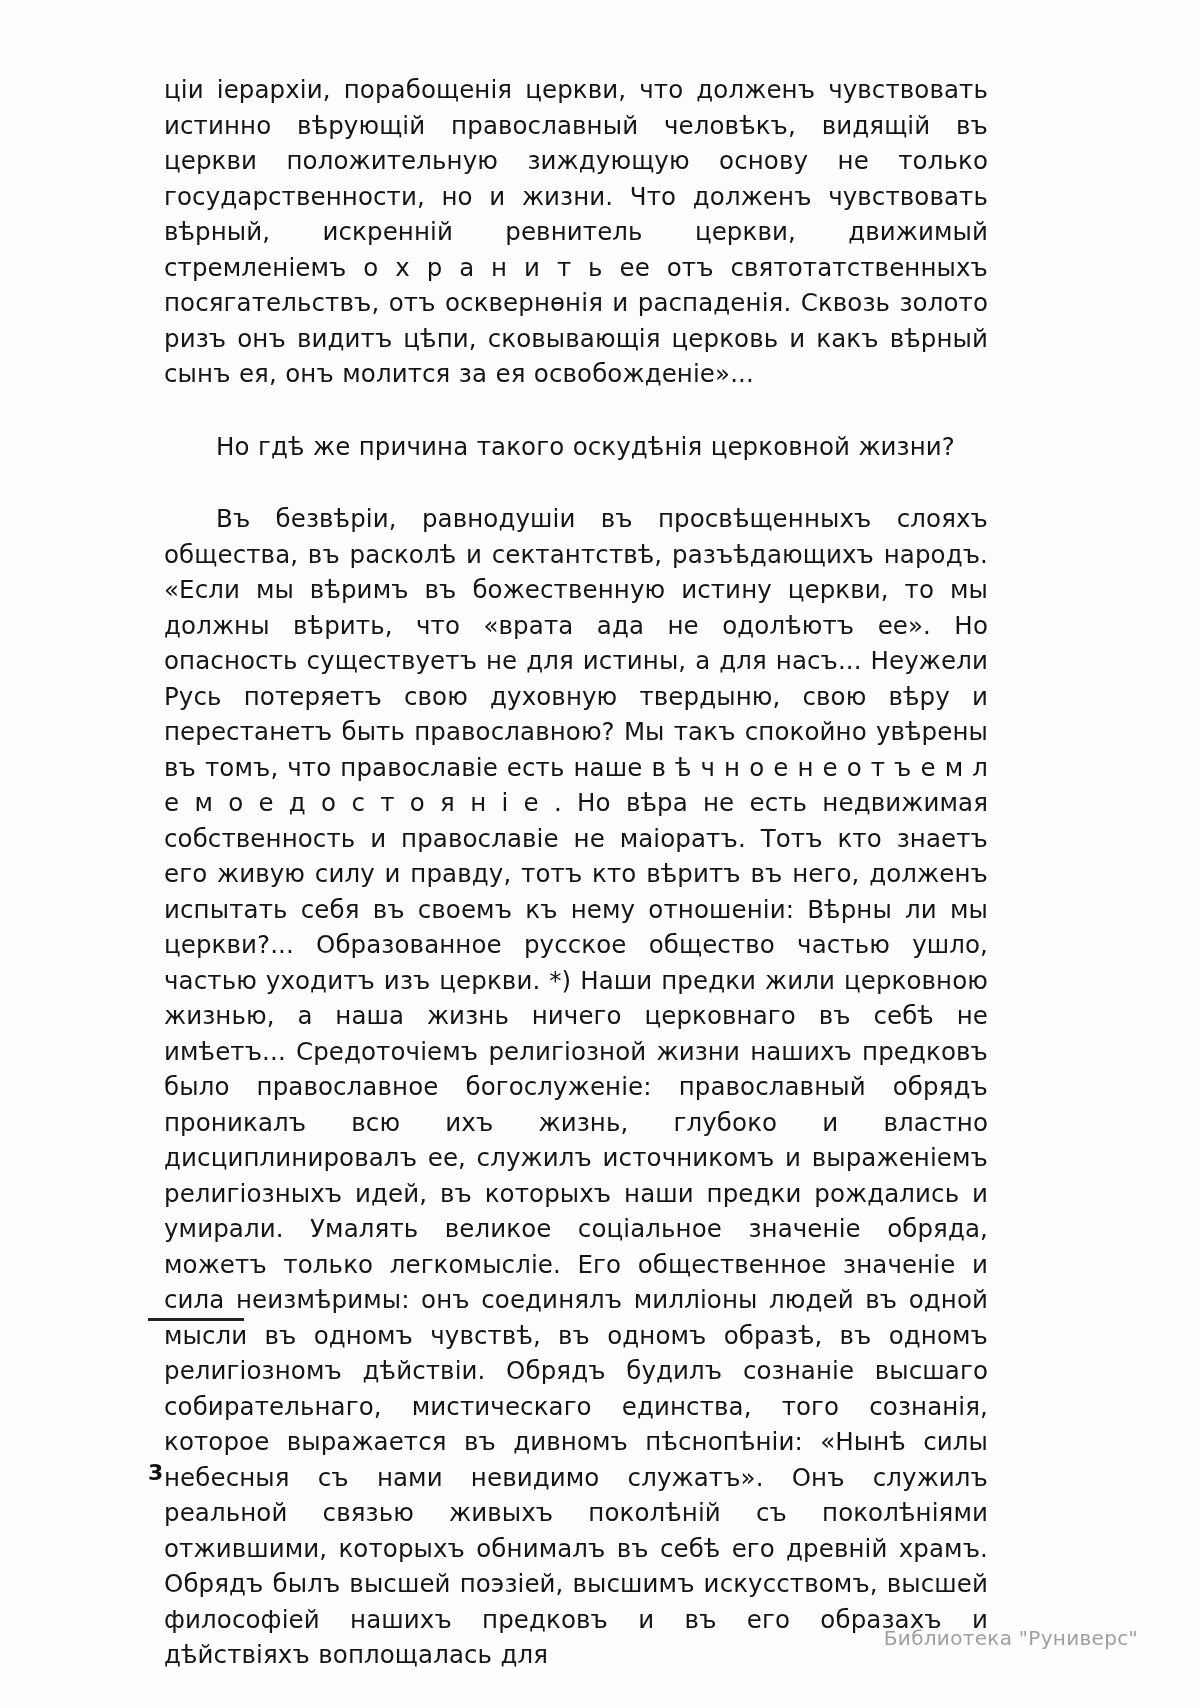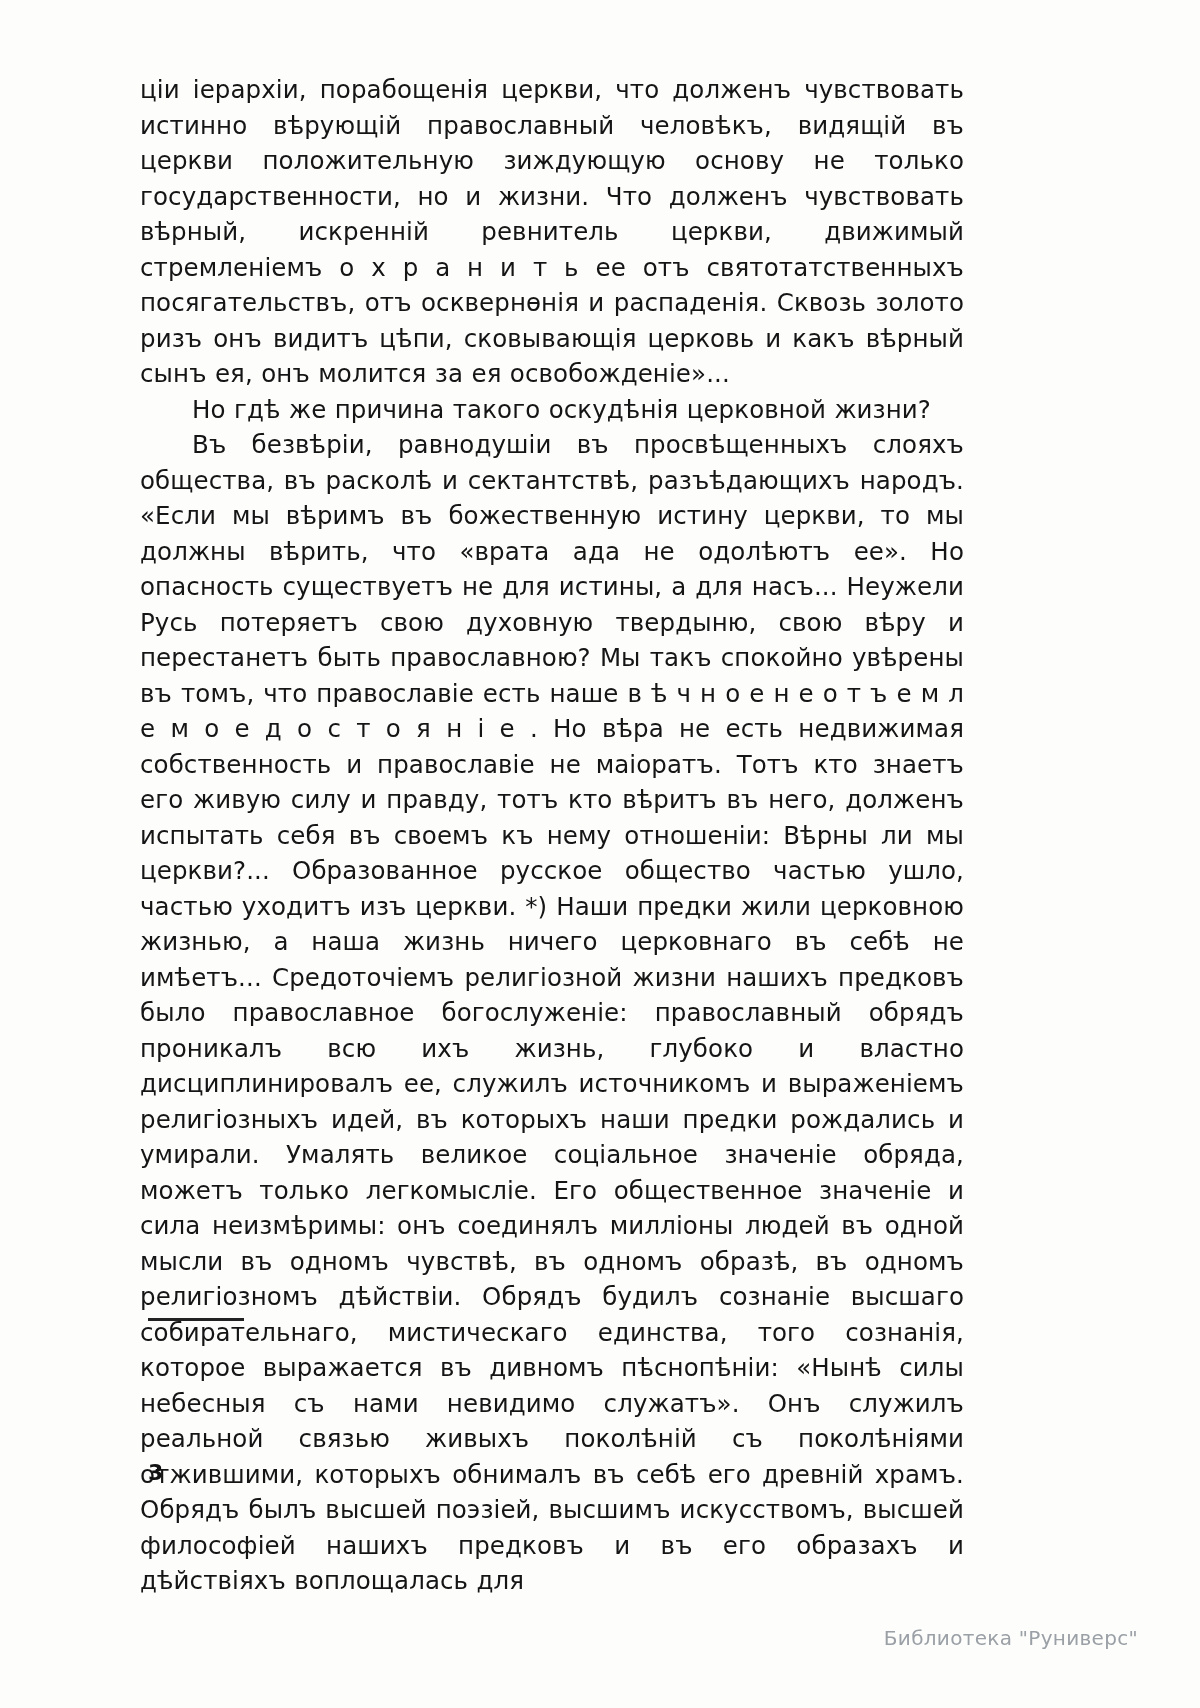--- a/index.html
+++ b/index.html
@@ -17,36 +17,37 @@
   }
   .page {
     position: absolute;
     left: 0; top: 0;
     width: 1200px;
     height: 1708px;
     background: #fdfdfc;
   }
   .content {
     position: absolute;
-    left: 140px;
+    left: 164px;
     top: 72px;
     width: 824px;
   }
   .body-text p {
     margin: 0;
     font-size: 24.5px;
     line-height: 35.5px;
     text-align: justify;
     text-justify: inter-word;
     letter-spacing: 0.1px;
     word-spacing: 0.5px;
     color: #151515;
   }
   .body-text p.indent {
     text-indent: 52px;
+    margin-top: 37px;
   }
   .body-text p + p {
     margin-top: 0px;
   }
   .footnote-rule {
     position: absolute;
     left: 148px;
     top: 1318px;
     width: 96px;
     height: 0;

